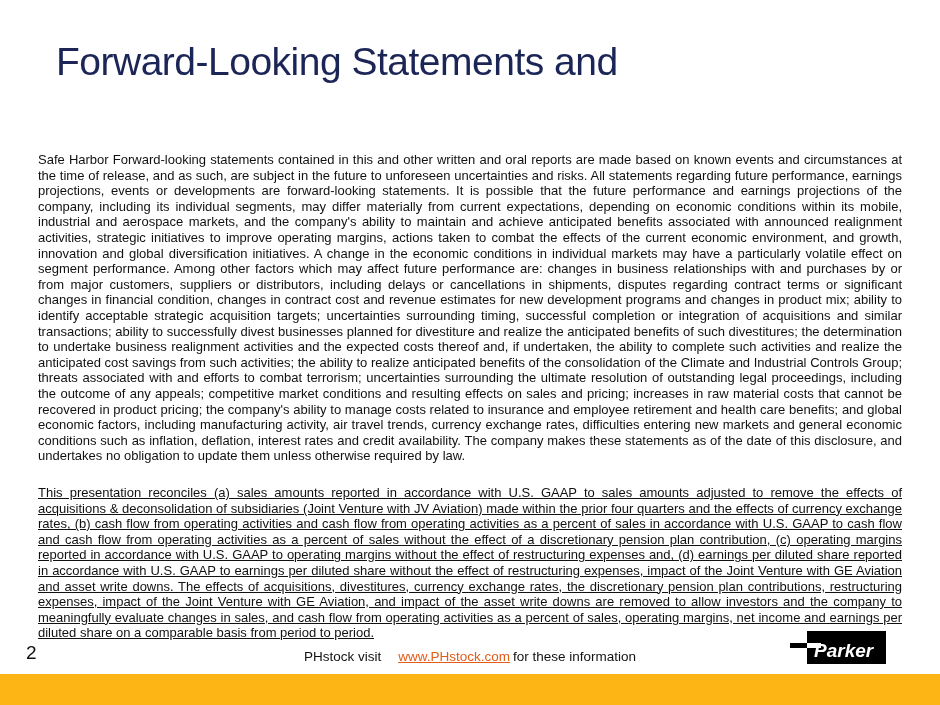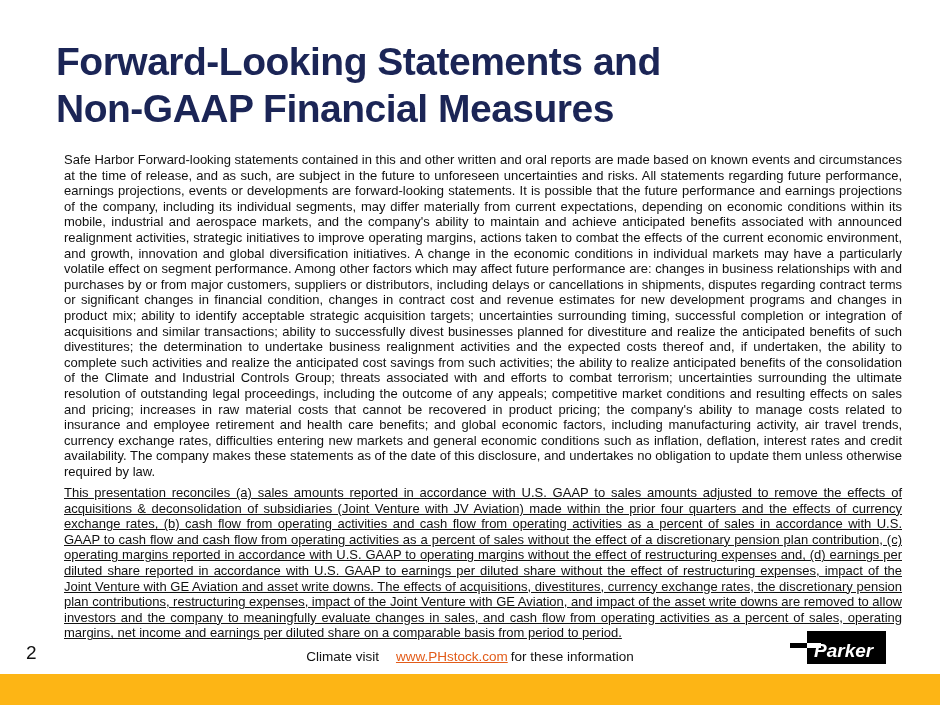--- a/index.html
+++ b/index.html
@@ -9,36 +9,36 @@
     height: 705px;
     background: #ffffff;
     overflow: hidden;
     font-family: "Liberation Sans", sans-serif;
   }
   .title {
     position: absolute;
     left: 56px;
     top: 38px;
     color: #1b2556;
-    font-weight: bold;
+    font-weight: normal;
     font-size: 39px;
     line-height: 47px;
     letter-spacing: -0.5px;
     white-space: nowrap;
+    text-align: center;
   }
   .body-text {
     position: absolute;
     left: 38px;
     right: 38px;
     color: #111111;
     font-size: 13px;
     line-height: 15.6px;
     text-align: justify;
     text-justify: inter-word;
-    margin-left: 26px;
   }
   .para1 { top: 139px; }
   .para2 { top: 472px; text-decoration: underline; }
   .page-number {
     position: absolute;
     left: 26px;
     top: 642px;
     font-size: 19px;
     color: #111111;
   }
@@ -74,31 +74,30 @@
     background: #FDB515;
   }
 </style>
 </head>
 <body>
 
 <div class="slide">
 
   <div class="title">
     <div>Forward-Looking Statements and</div>
-    <div>Non-GAAP Financial Measures</div>
   </div>
 
   <p class="body-text para1">Safe Harbor Forward-looking statements contained in this and other written and oral reports are made based on known events and circumstances at the time of release, and as such, are subject in the future to unforeseen uncertainties and risks. All statements regarding future performance, earnings projections, events or developments are forward-looking statements. It is possible that the future performance and earnings projections of the company, including its individual segments, may differ materially from current expectations, depending on economic conditions within its mobile, industrial and aerospace markets, and the company's ability to maintain and achieve anticipated benefits associated with announced realignment activities, strategic initiatives to improve operating margins, actions taken to combat the effects of the current economic environment, and growth, innovation and global diversification initiatives. A change in the economic conditions in individual markets may have a particularly volatile effect on segment performance. Among other factors which may affect future performance are: changes in business relationships with and purchases by or from major customers, suppliers or distributors, including delays or cancellations in shipments, disputes regarding contract terms or significant changes in financial condition, changes in contract cost and revenue estimates for new development programs and changes in product mix; ability to identify acceptable strategic acquisition targets; uncertainties surrounding timing, successful completion or integration of acquisitions and similar transactions; ability to successfully divest businesses planned for divestiture and realize the anticipated benefits of such divestitures; the determination to undertake business realignment activities and the expected costs thereof and, if undertaken, the ability to complete such activities and realize the anticipated cost savings from such activities; the ability to realize anticipated benefits of the consolidation of the Climate and Industrial Controls Group; threats associated with and efforts to combat terrorism; uncertainties surrounding the ultimate resolution of outstanding legal proceedings, including the outcome of any appeals; competitive market conditions and resulting effects on sales and pricing; increases in raw material costs that cannot be recovered in product pricing; the company's ability to manage costs related to insurance and employee retirement and health care benefits; and global economic factors, including manufacturing activity, air travel trends, currency exchange rates, difficulties entering new markets and general economic conditions such as inflation, deflation, interest rates and credit availability. The company makes these statements as of the date of this disclosure, and undertakes no obligation to update them unless otherwise required by law.</p>
 
   <p class="body-text para2">This presentation reconciles (a) sales amounts reported in accordance with U.S. GAAP to sales amounts adjusted to remove the effects of acquisitions &amp; deconsolidation of subsidiaries (Joint Venture with JV Aviation) made within the prior four quarters and the effects of currency exchange rates, (b) cash flow from operating activities and cash flow from operating activities as a percent of sales in accordance with U.S. GAAP to cash flow and cash flow from operating activities as a percent of sales without the effect of a discretionary pension plan contribution, (c) operating margins reported in accordance with U.S. GAAP to operating margins without the effect of restructuring expenses and, (d) earnings per diluted share reported in accordance with U.S. GAAP to earnings per diluted share without the effect of restructuring expenses, impact of the Joint Venture with GE Aviation and asset write downs. The effects of acquisitions, divestitures, currency exchange rates, the discretionary pension plan contributions, restructuring expenses, impact of the Joint Venture with GE Aviation, and impact of the asset write downs are removed to allow investors and the company to meaningfully evaluate changes in sales, and cash flow from operating activities as a percent of sales, operating margins, net income and earnings per diluted share on a comparable basis from period to period.</p>
 
   <div class="page-number">2</div>
 
   <div class="footer-line">
-    <span>Climate visit</span><span class="link">www.PHstock.com</span><span>for these information</span>
+    <span>PHstock visit</span><span class="link">www.PHstock.com</span><span>for these information</span>
   </div>
 
   <svg class="logo" viewBox="0 0 96 33" xmlns="http://www.w3.org/2000/svg">
     <rect x="17" y="0" width="79" height="33" fill="#000000"></rect>
     <rect x="0" y="12" width="18" height="5" fill="#000000"></rect>
     <rect x="17" y="12" width="14" height="5" fill="#ffffff"></rect>
     <text x="24" y="25.5" font-family="Liberation Sans, sans-serif" font-size="19" font-weight="bold" font-style="italic" fill="#ffffff">Parker</text>
   </svg>
 
   <div class="bottom-bar"></div>

